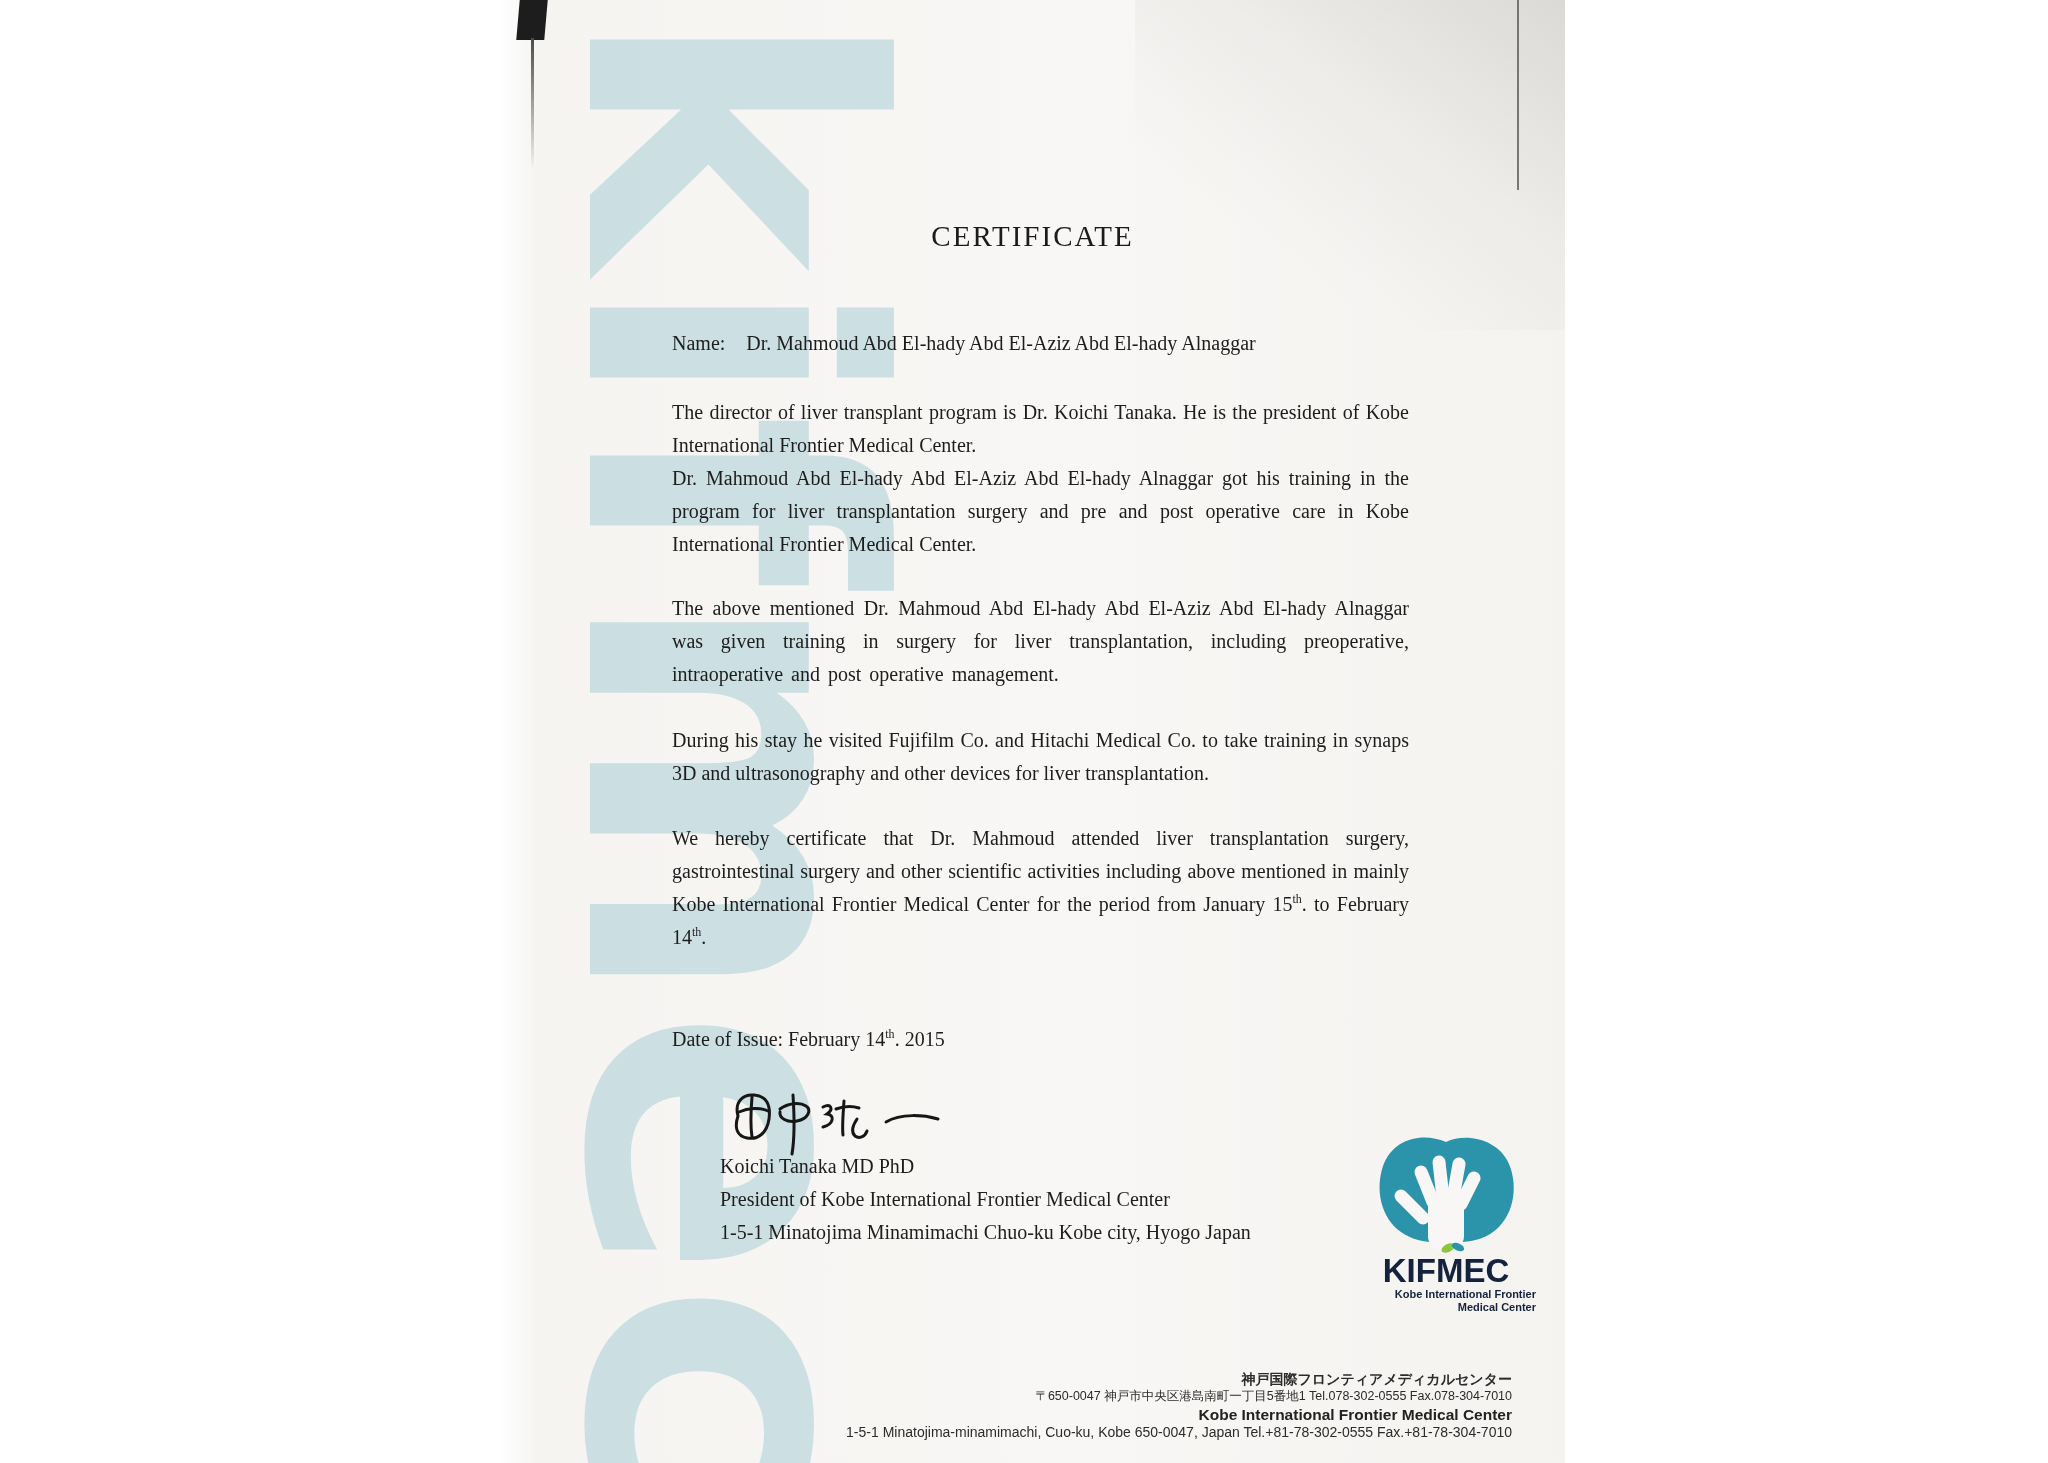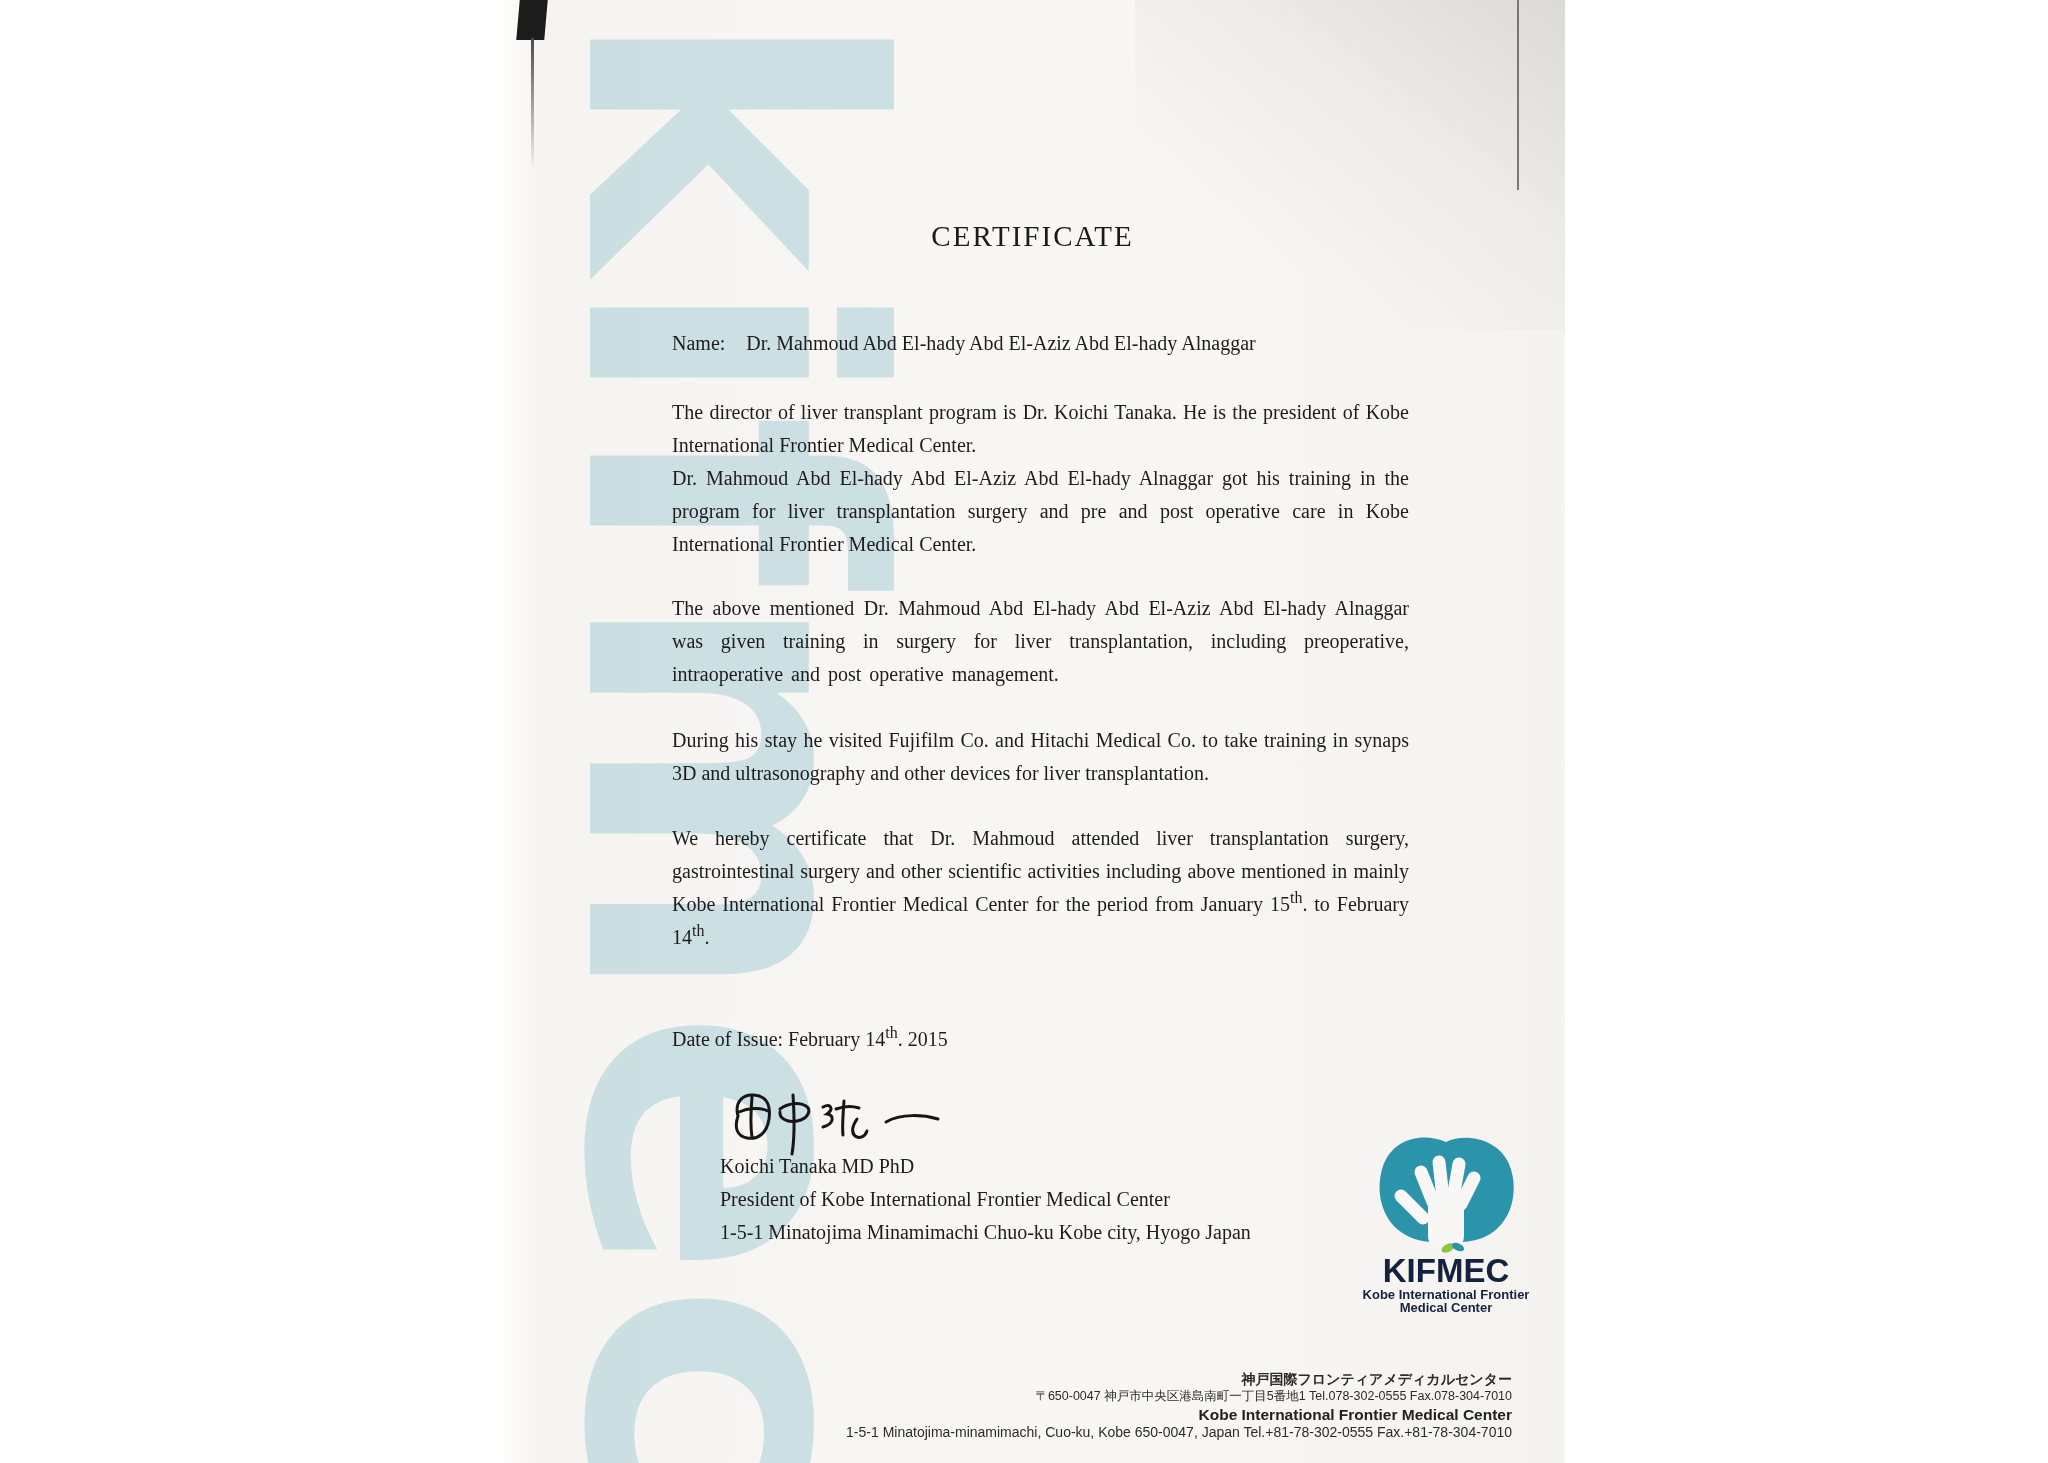--- a/index.html
+++ b/index.html
@@ -27,30 +27,30 @@
         font-size:29px;font-weight:normal;letter-spacing:2px;color:#1b1b1b;}
   .name-line{position:absolute;left:172px;top:332px;width:737px;font-size:20px;color:#1d1d1d;}
   .name-line .label{margin-right:16px;}
   .textcol{position:absolute;left:172px;width:737px;font-size:20px;line-height:33px;
         color:#1d1d1d;text-align:justify;}
   .textcol p{margin:0;}
   .block1{top:396px;}
   .block2{top:592px;word-spacing:3px;}
   .block3{top:724px;}
   .block4{top:822px;word-spacing:-0.5px;}
-  sup{font-size:16px;line-height:0;}
+  sup{font-size:12px;line-height:0;}
   .date-line{position:absolute;left:172px;top:1028px;font-size:20px;color:#1d1d1d;}
   .signature{position:absolute;left:226px;top:1088px;}
   .sig-block{position:absolute;left:172px;top:1150px;font-size:20px;line-height:33px;color:#1d1d1d;margin-left:48px;}
   
   .logo{position:absolute;left:856px;top:1132px;width:180px;text-align:center;
         font-family:"Liberation Sans",sans-serif;}
   .logo-word{display:block;margin-top:0px;font-size:33px;font-weight:bold;letter-spacing:0px;
         color:#15223e;line-height:34px;}
-  .logo-tag{font-size:13px;font-weight:bold;color:#15223e;line-height:13px;}
+  .logo-tag{font-size:11px;font-weight:bold;color:#15223e;line-height:13px;text-align:right;}
   .leaves{position:absolute;left:84px;top:108px;}
   
   .footer{position:absolute;right:53px;top:1334px;text-align:right;
         font-family:"Liberation Sans",sans-serif;color:#2b2b2b;margin-top:36px;}
   .f-jp-name{font-size:14px;font-weight:bold;line-height:18px;}
   .f-jp-addr{font-size:12.5px;line-height:17px;}
   .f-en-name{font-size:15.5px;font-weight:bold;line-height:19px;color:#222;}
   .f-en-addr{font-size:14px;line-height:17px;}
   .f-site{font-size:18px;line-height:26px;margin-top:1px;color:#3a3a3a;}
 </style>

